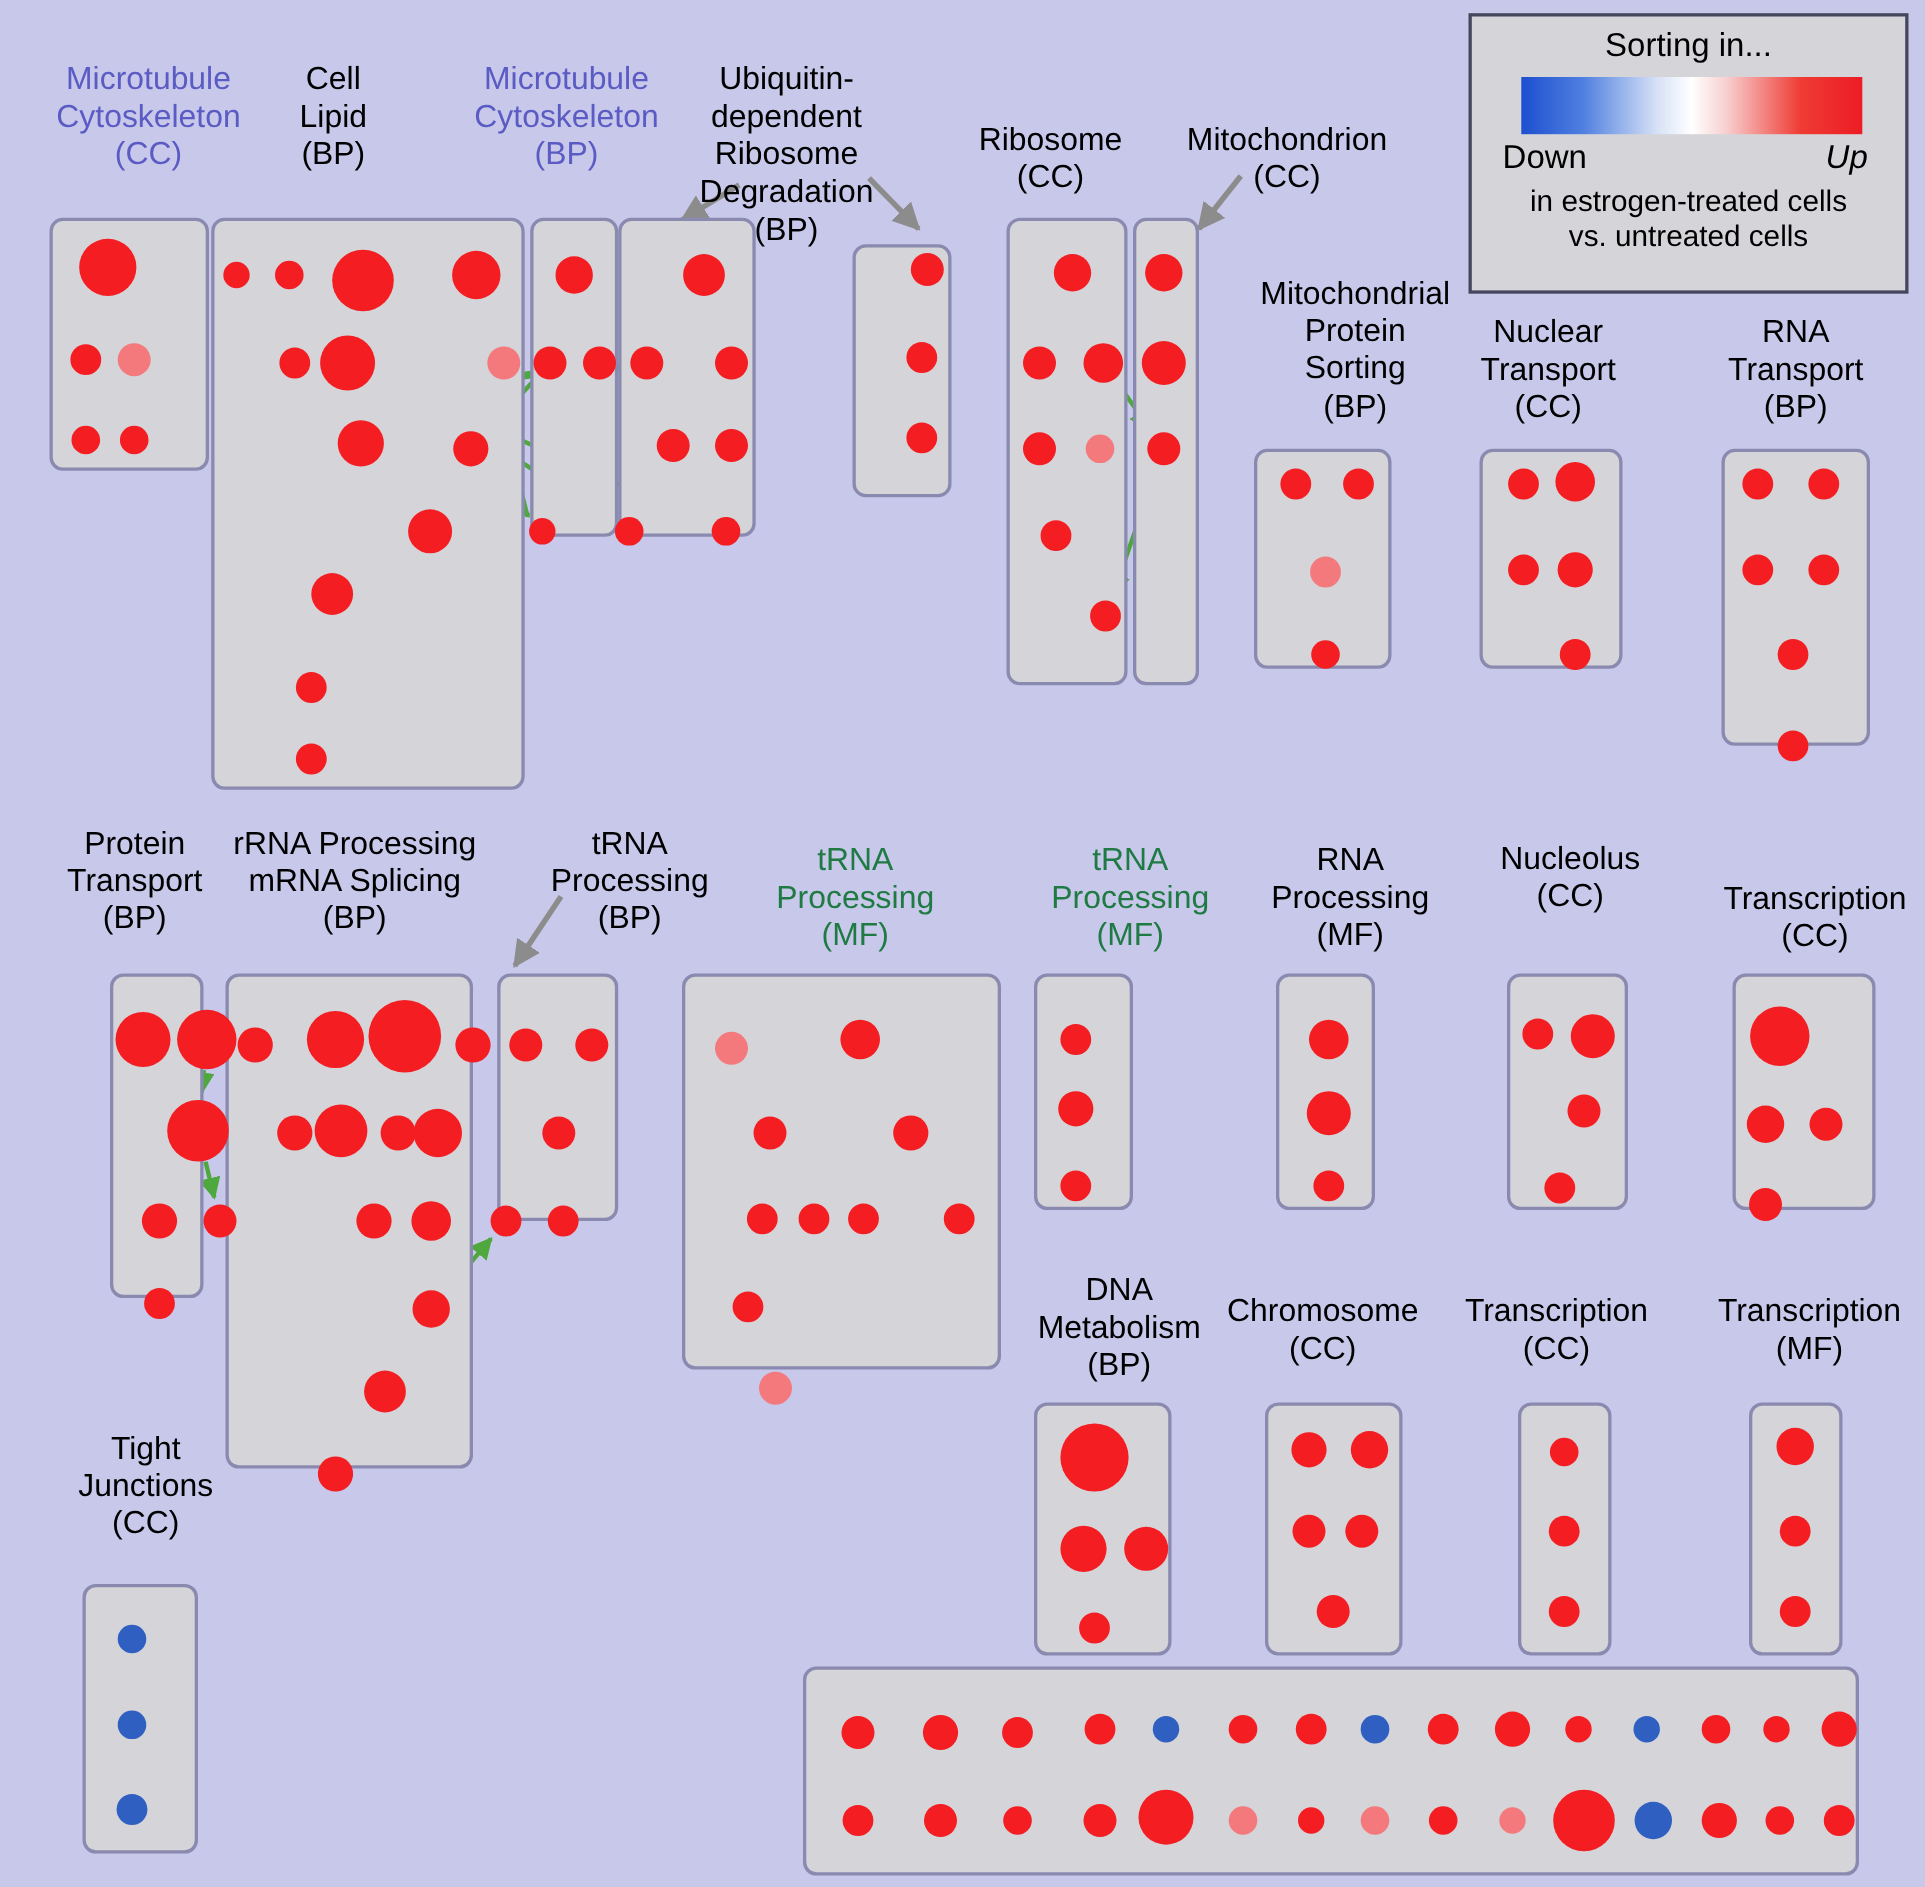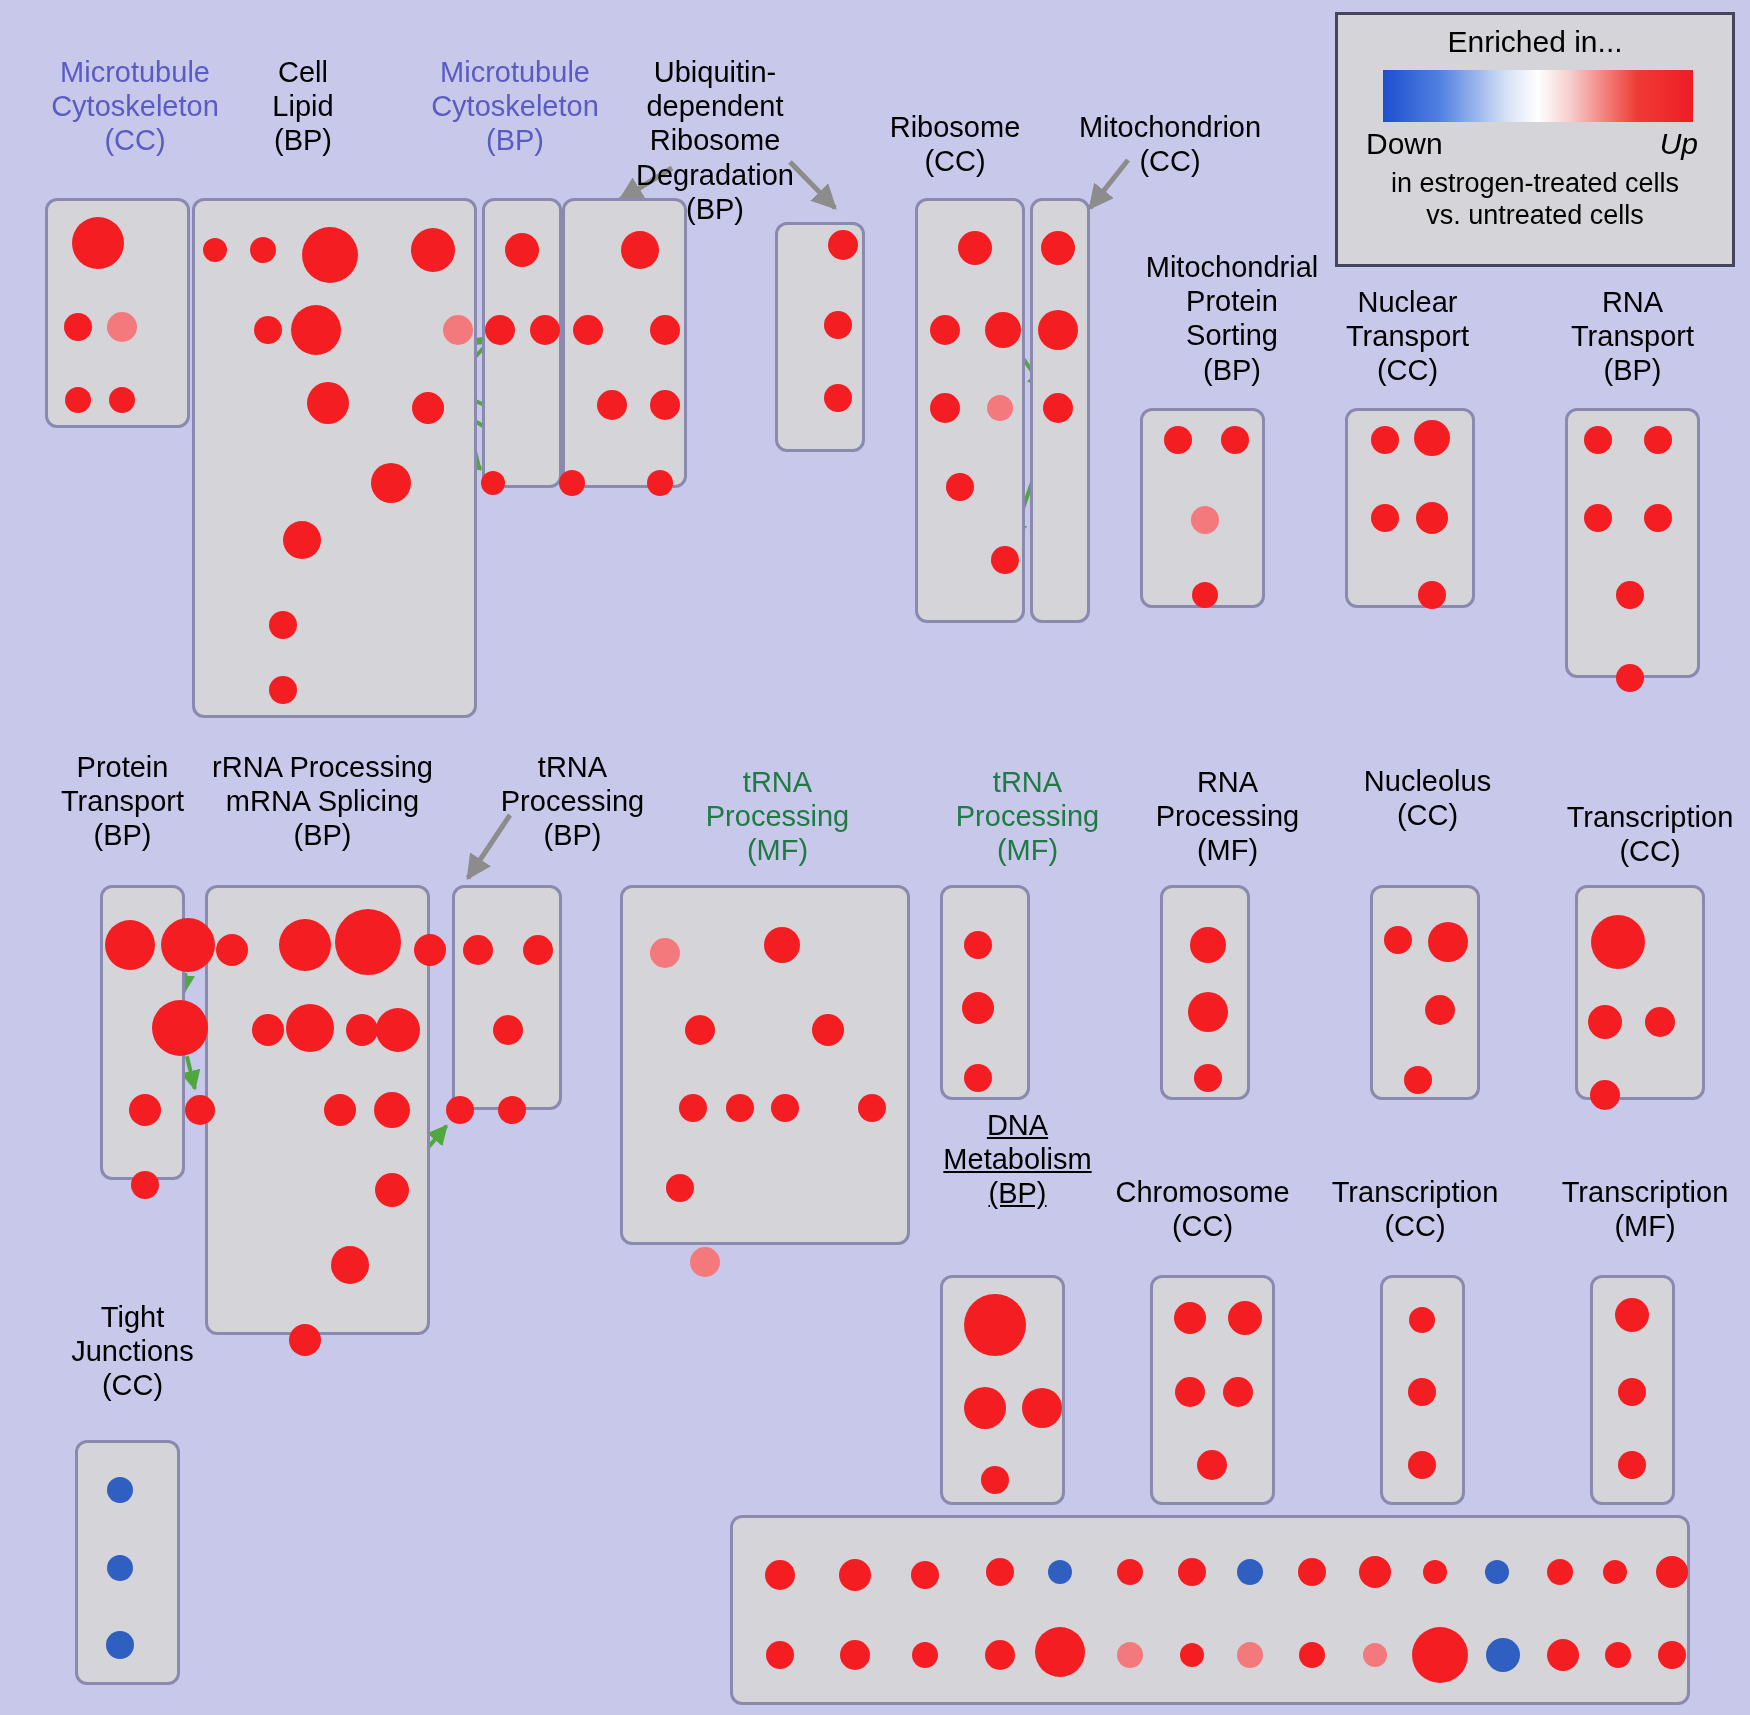--- a/index.html
+++ b/index.html
@@ -423,37 +423,37 @@
       <div class="label green" style="left: 940px; top: 765px; width: 175px;">tRNA
 Processing
 (MF)</div>
       <div class="label" style="left: 1140px; top: 765px; width: 175px;">RNA
 Processing
 (MF)</div>
       <div class="label" style="left: 1340px; top: 764px; width: 175px;">Nucleolus
 (CC)</div>
       <div class="label" style="left: 1555px; top: 800px; width: 190px;">Transcription
 (CC)</div>
-      <div class="label" style="left: 925px; top: 1108px; width: 185px; text-decoration: underline;">DNA
+      <div class="label" style="left: 925px; top: 1156px; width: 185px;">DNA
 Metabolism
 (BP)</div>
       <div class="label" style="left: 1105px; top: 1175px; width: 195px;">Chromosome
 (CC)</div>
       <div class="label" style="left: 1320px; top: 1175px; width: 190px;">Transcription
 (CC)</div>
       <div class="label" style="left: 1550px; top: 1175px; width: 190px;">Transcription
 (MF)</div>
       <div class="label" style="left: 50px; top: 1300px; width: 165px;">Tight
 Junctions
 (CC)</div>
     </div>
 
 
   <div class="legend" style="left:1335px;top:12px;width:400px;height:255px;">
-    <div class="ttl">Enriched in...</div>
+    <div class="ttl">Sorting in...</div>
     <div class="grad" style="left:45px;top:55px;width:310px;height:52px;"></div>
     <div class="down" style="left:28px;top:112px;">Down</div>
     <div class="up" style="right:34px;top:112px;font-style:italic;">Up</div>
     <div class="sub" style="top:152px;">in estrogen-treated cells
 vs. untreated cells</div>
   </div>
 
 </div>
 
 </body></html>

